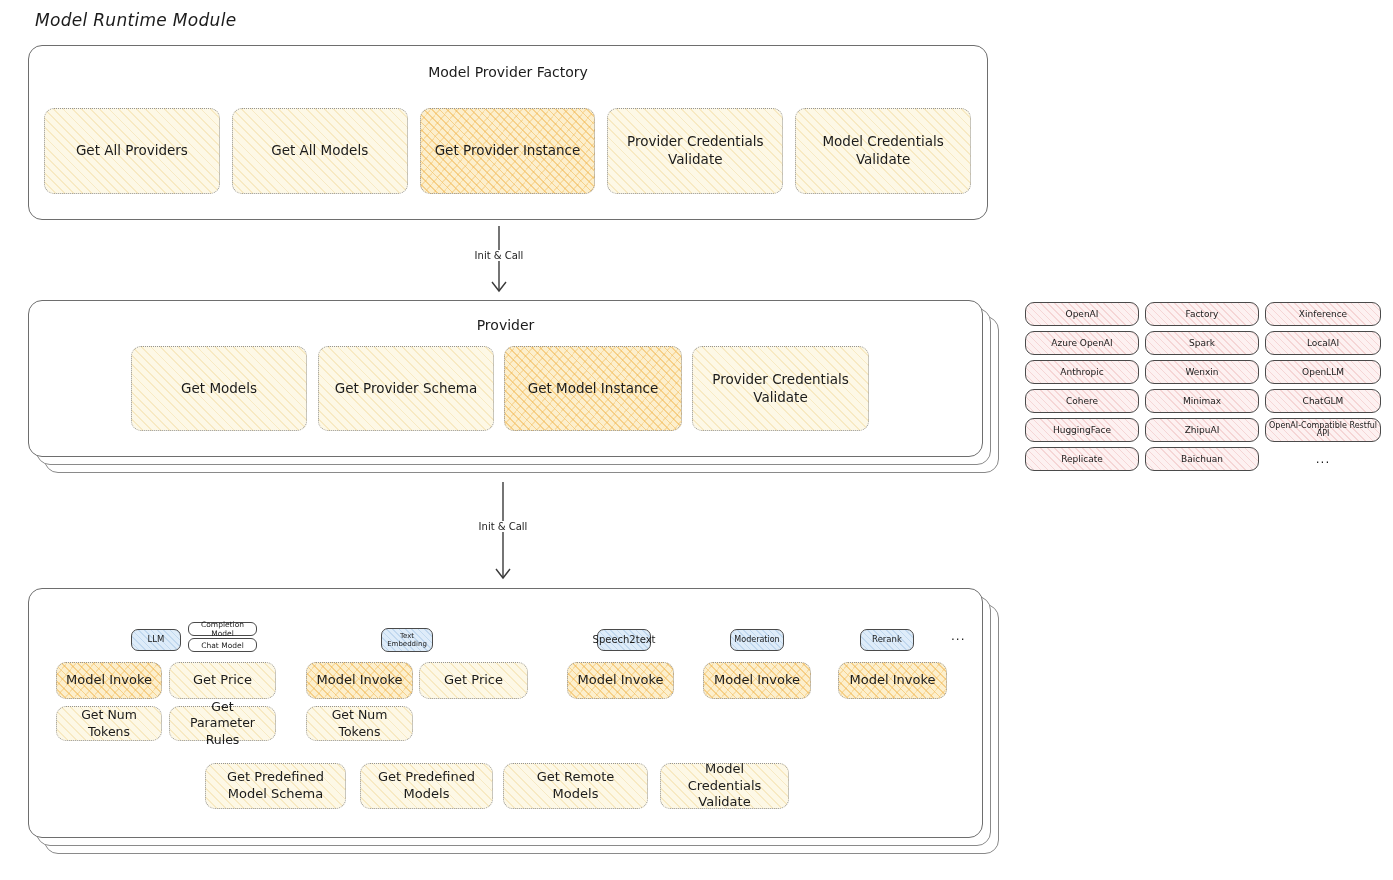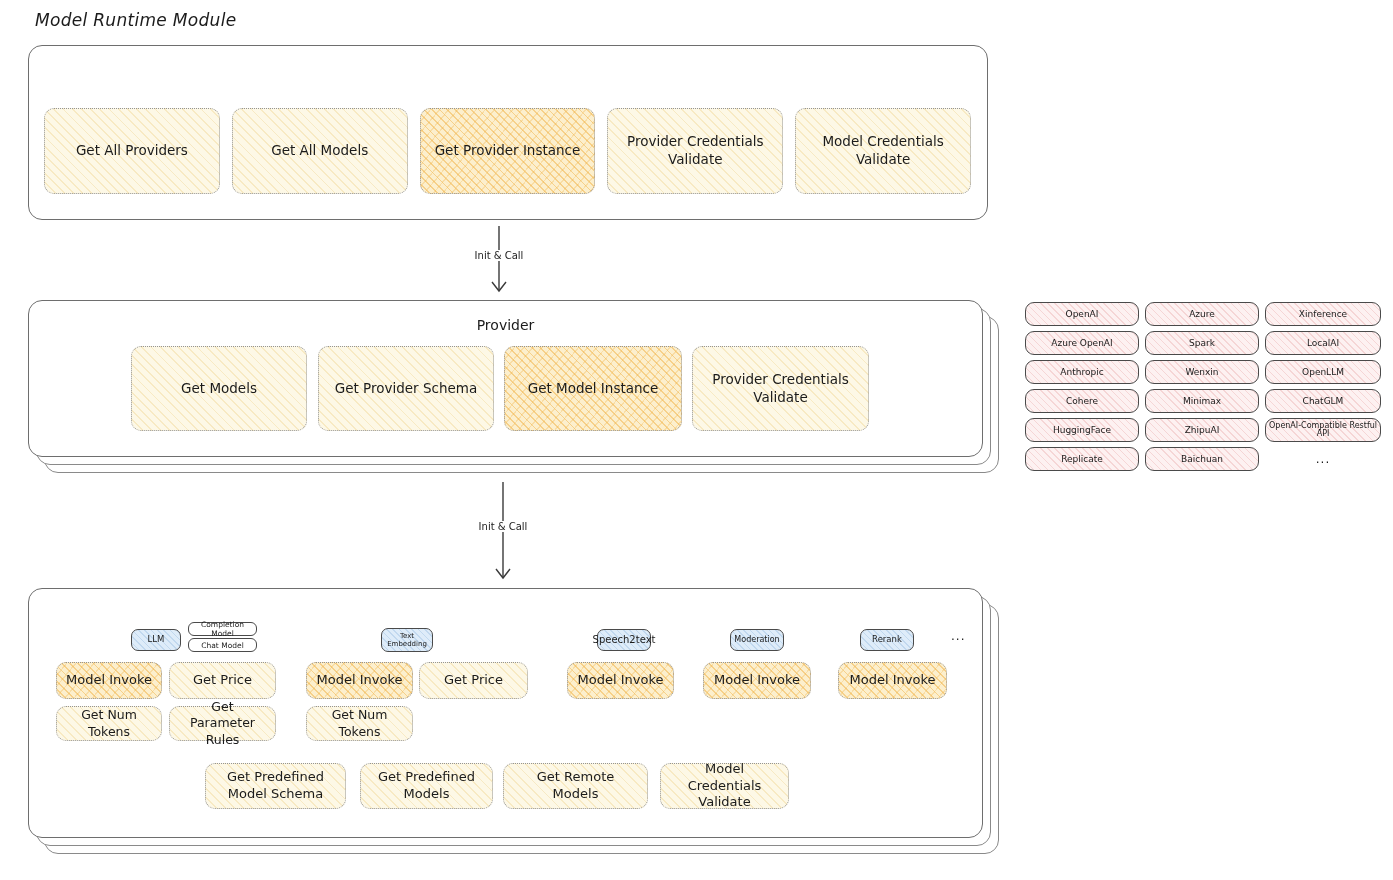--- a/index.html
+++ b/index.html
@@ -58,20 +58,21 @@
       <line x1="503" y1="482" x2="503" y2="577"></line>
       <polyline points="496,569 503,578 510,569"></polyline>
     </g>
   </svg>
   <div class="arrow-label" style="left:499px;top:250px;">Init &amp; Call</div>
   <div class="arrow-label" style="left:503px;top:521px;">Init &amp; Call</div>
 
   <div class="page-title">Model Runtime Module</div>
 
   <div class="container" style="left:28px;top:45px;width:960px;height:175px;">
+    <div class="sec-title">Model Provider Factory</div>
     <div class="factory-row">
       <div class="node yellow">Get All Providers</div>
       <div class="node yellow">Get All Models</div>
       <div class="node orange">Get Provider Instance</div>
       <div class="node yellow">Provider Credentials Validate</div>
       <div class="node yellow">Model Credentials Validate</div>
     </div>
   </div>
 
   <div class="layer" style="left:44px;top:316px;width:955px;height:157px;"></div>
@@ -79,21 +80,21 @@
   <div class="container" style="left:28px;top:300px;width:955px;height:157px;">
     <div class="sec-title" style="top:16px;">Provider</div>
     <div class="node yellow" style="left:102px;top:45px;width:176px;height:85px;">Get Models</div>
     <div class="node yellow" style="left:289px;top:45px;width:176px;height:85px;">Get Provider Schema</div>
     <div class="node orange" style="left:475px;top:45px;width:178px;height:85px;">Get Model Instance</div>
     <div class="node yellow" style="left:663px;top:45px;width:177px;height:85px;">Provider Credentials Validate</div>
   </div>
 
   <div class="provider-grid">
     <div class="pnode">OpenAI</div>
-    <div class="pnode">Azure</div>
+    <div class="pnode">Factory</div>
     <div class="pnode">Xinference</div>
     <div class="pnode">Azure OpenAI</div>
     <div class="pnode">Spark</div>
     <div class="pnode">LocalAI</div>
     <div class="pnode">Anthropic</div>
     <div class="pnode">Wenxin</div>
     <div class="pnode">OpenLLM</div>
     <div class="pnode">Cohere</div>
     <div class="pnode">Minimax</div>
     <div class="pnode">ChatGLM</div>

